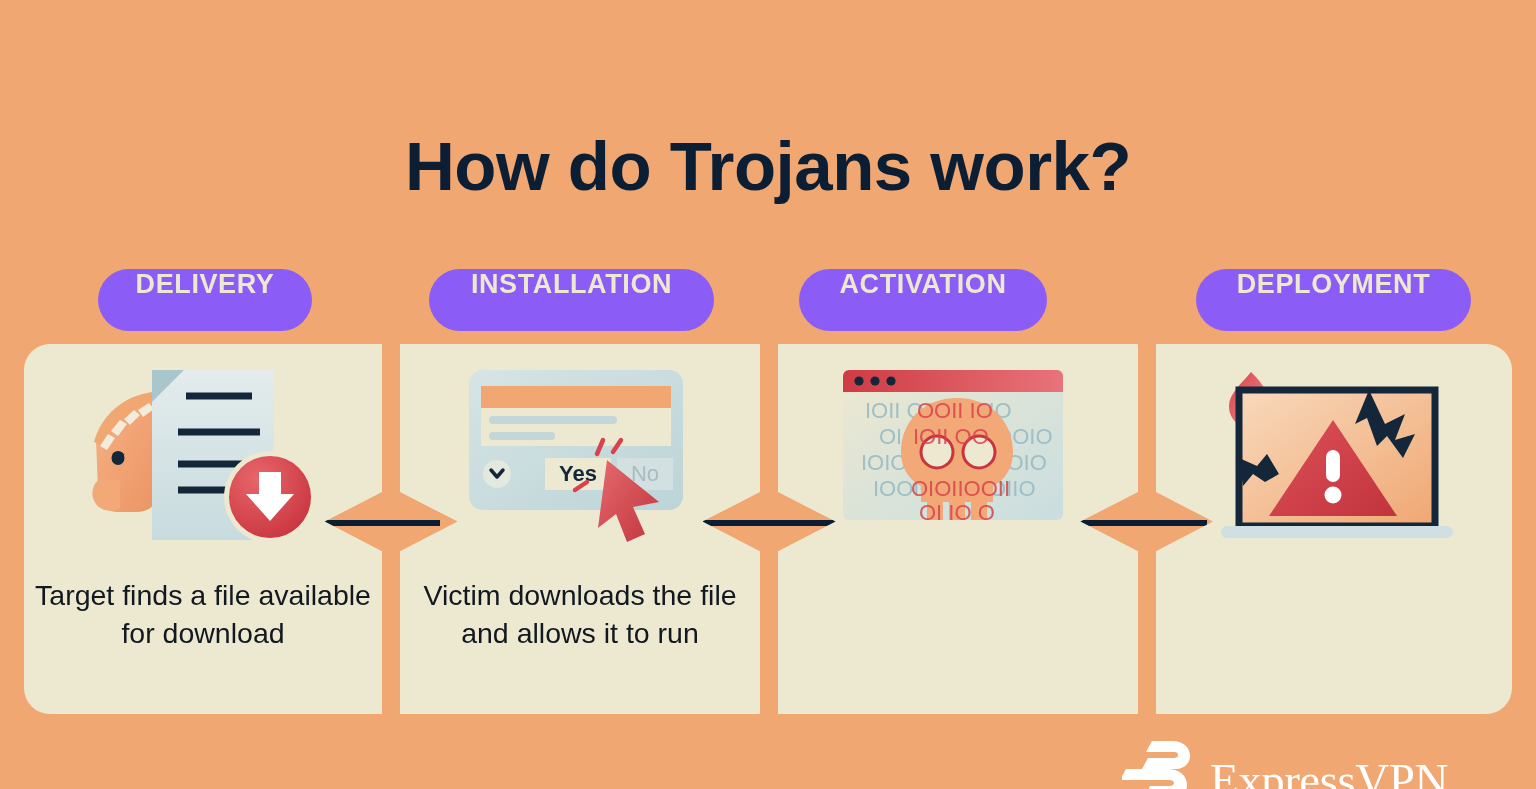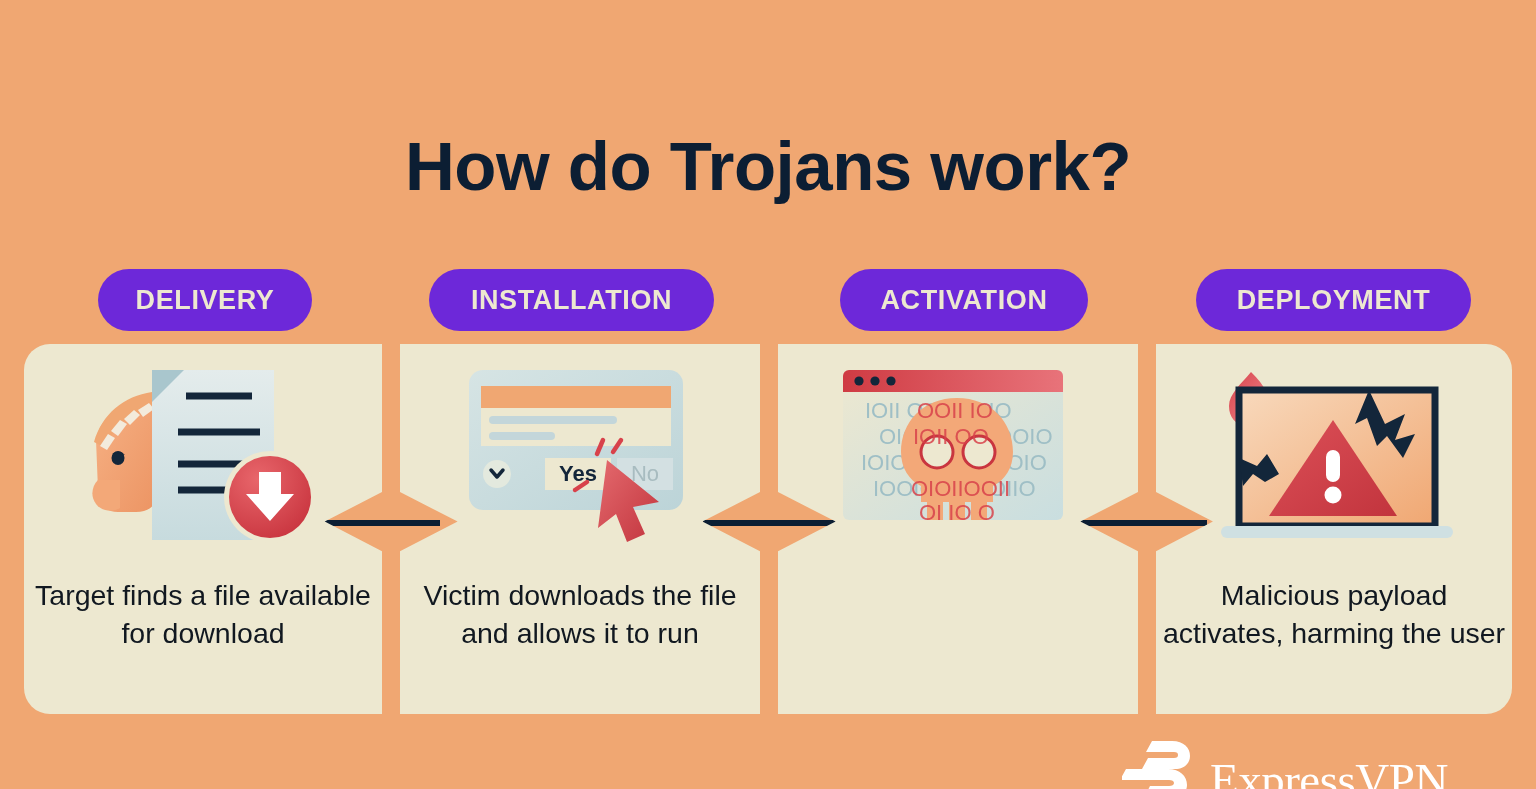--- a/index.html
+++ b/index.html
@@ -49,35 +49,34 @@
     position: absolute;
     top: 251px;
     height: 6px;
     background: #0C1E33;
   }
   .stage-badge {
     position: absolute;
     top: 0;
     height: 62px;
     border-radius: 31px;
-    background: #6d28d9;
+    background: #8b5cf6;
     color: #EDE8D0;
     display: flex;
-    align-items: center;
     justify-content: center;
     font-size: 27px;
     font-weight: bold;
     letter-spacing: 0.6px;
     box-sizing: border-box;
     padding: 0 34px;
     white-space: nowrap;
   }
   #badge-0 { left: 98px;  width: 214px; }
   #badge-1 { left: 429px; width: 285px; }
-  #badge-2 { left: 840px; width: 248px; }
+  #badge-2 { left: 799px; width: 248px; }
   #badge-3 { left: 1196px; width: 275px; }
 
   #line-0 { left: 300px; width: 140px; }
   #line-1 { left: 703px; width: 142px; }
   #line-2 { left: 1070px; width: 137px; }
 
   
   #cards {
     position: absolute;
     left: 0;
@@ -371,21 +370,20 @@
             </g>
 
             <g>
               <path d="M124 58 L188 154 L60 154 Z" fill="url(#triGrad)"></path>
               <rect x="117" y="88" width="14" height="32" rx="7" fill="#FFFFFF"></rect>
               <circle cx="124" cy="133" r="8.5" fill="#FFFFFF"></circle>
             </g>
           </g>
         </svg>
       </div>
-      <div class="card-caption">Malicious payload activates, harming the user</div>
     </div>
 
   </div>
 
   <div id="logo">
     <span>
       <svg width="72" height="62" viewBox="0 0 72 62" aria-hidden="true">
         <path d="M30 3 H50 C62 3 68 10 68 18 C68 25 63 30 55 31 L20 31 L26 20 L52 20
                  C55 20 56 19 56 17 C56 15 55 14 52 14 H24 Z" fill="#FFFFFF"></path>
         <path d="M4 31 H46 C58 31 65 38 65 47 C65 55 58 60 48 60 H22 L28 48 H47

